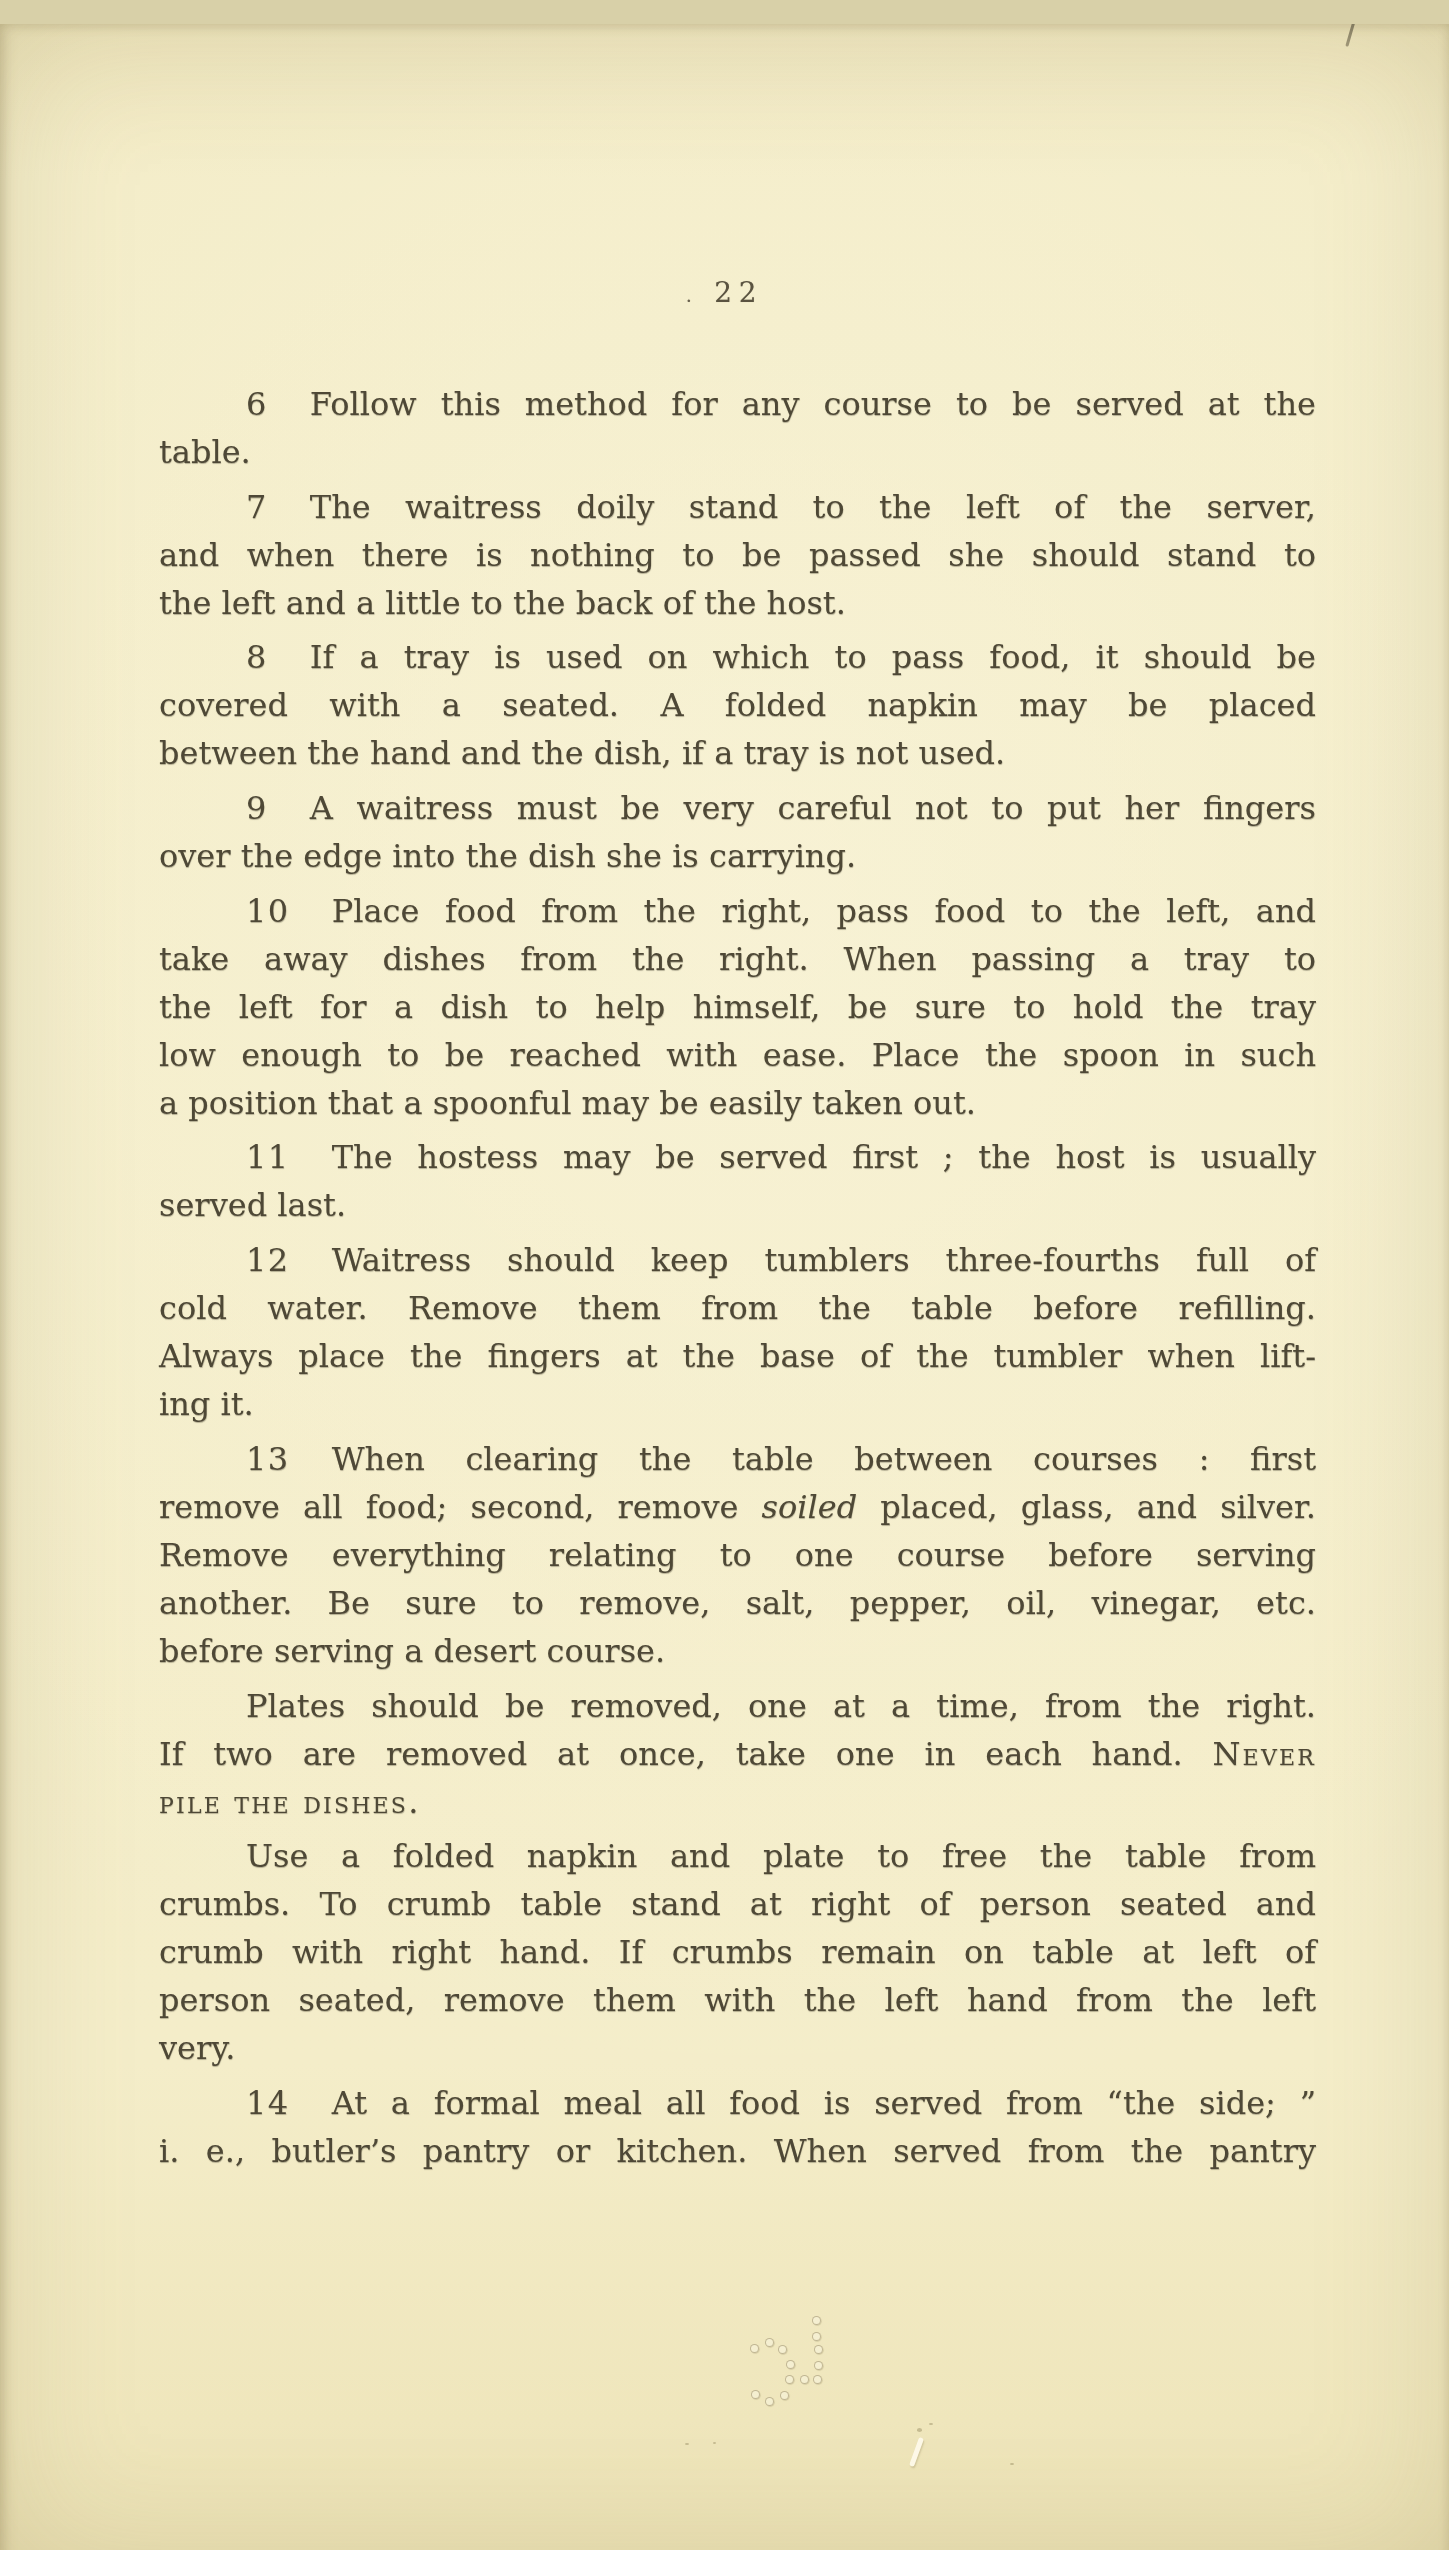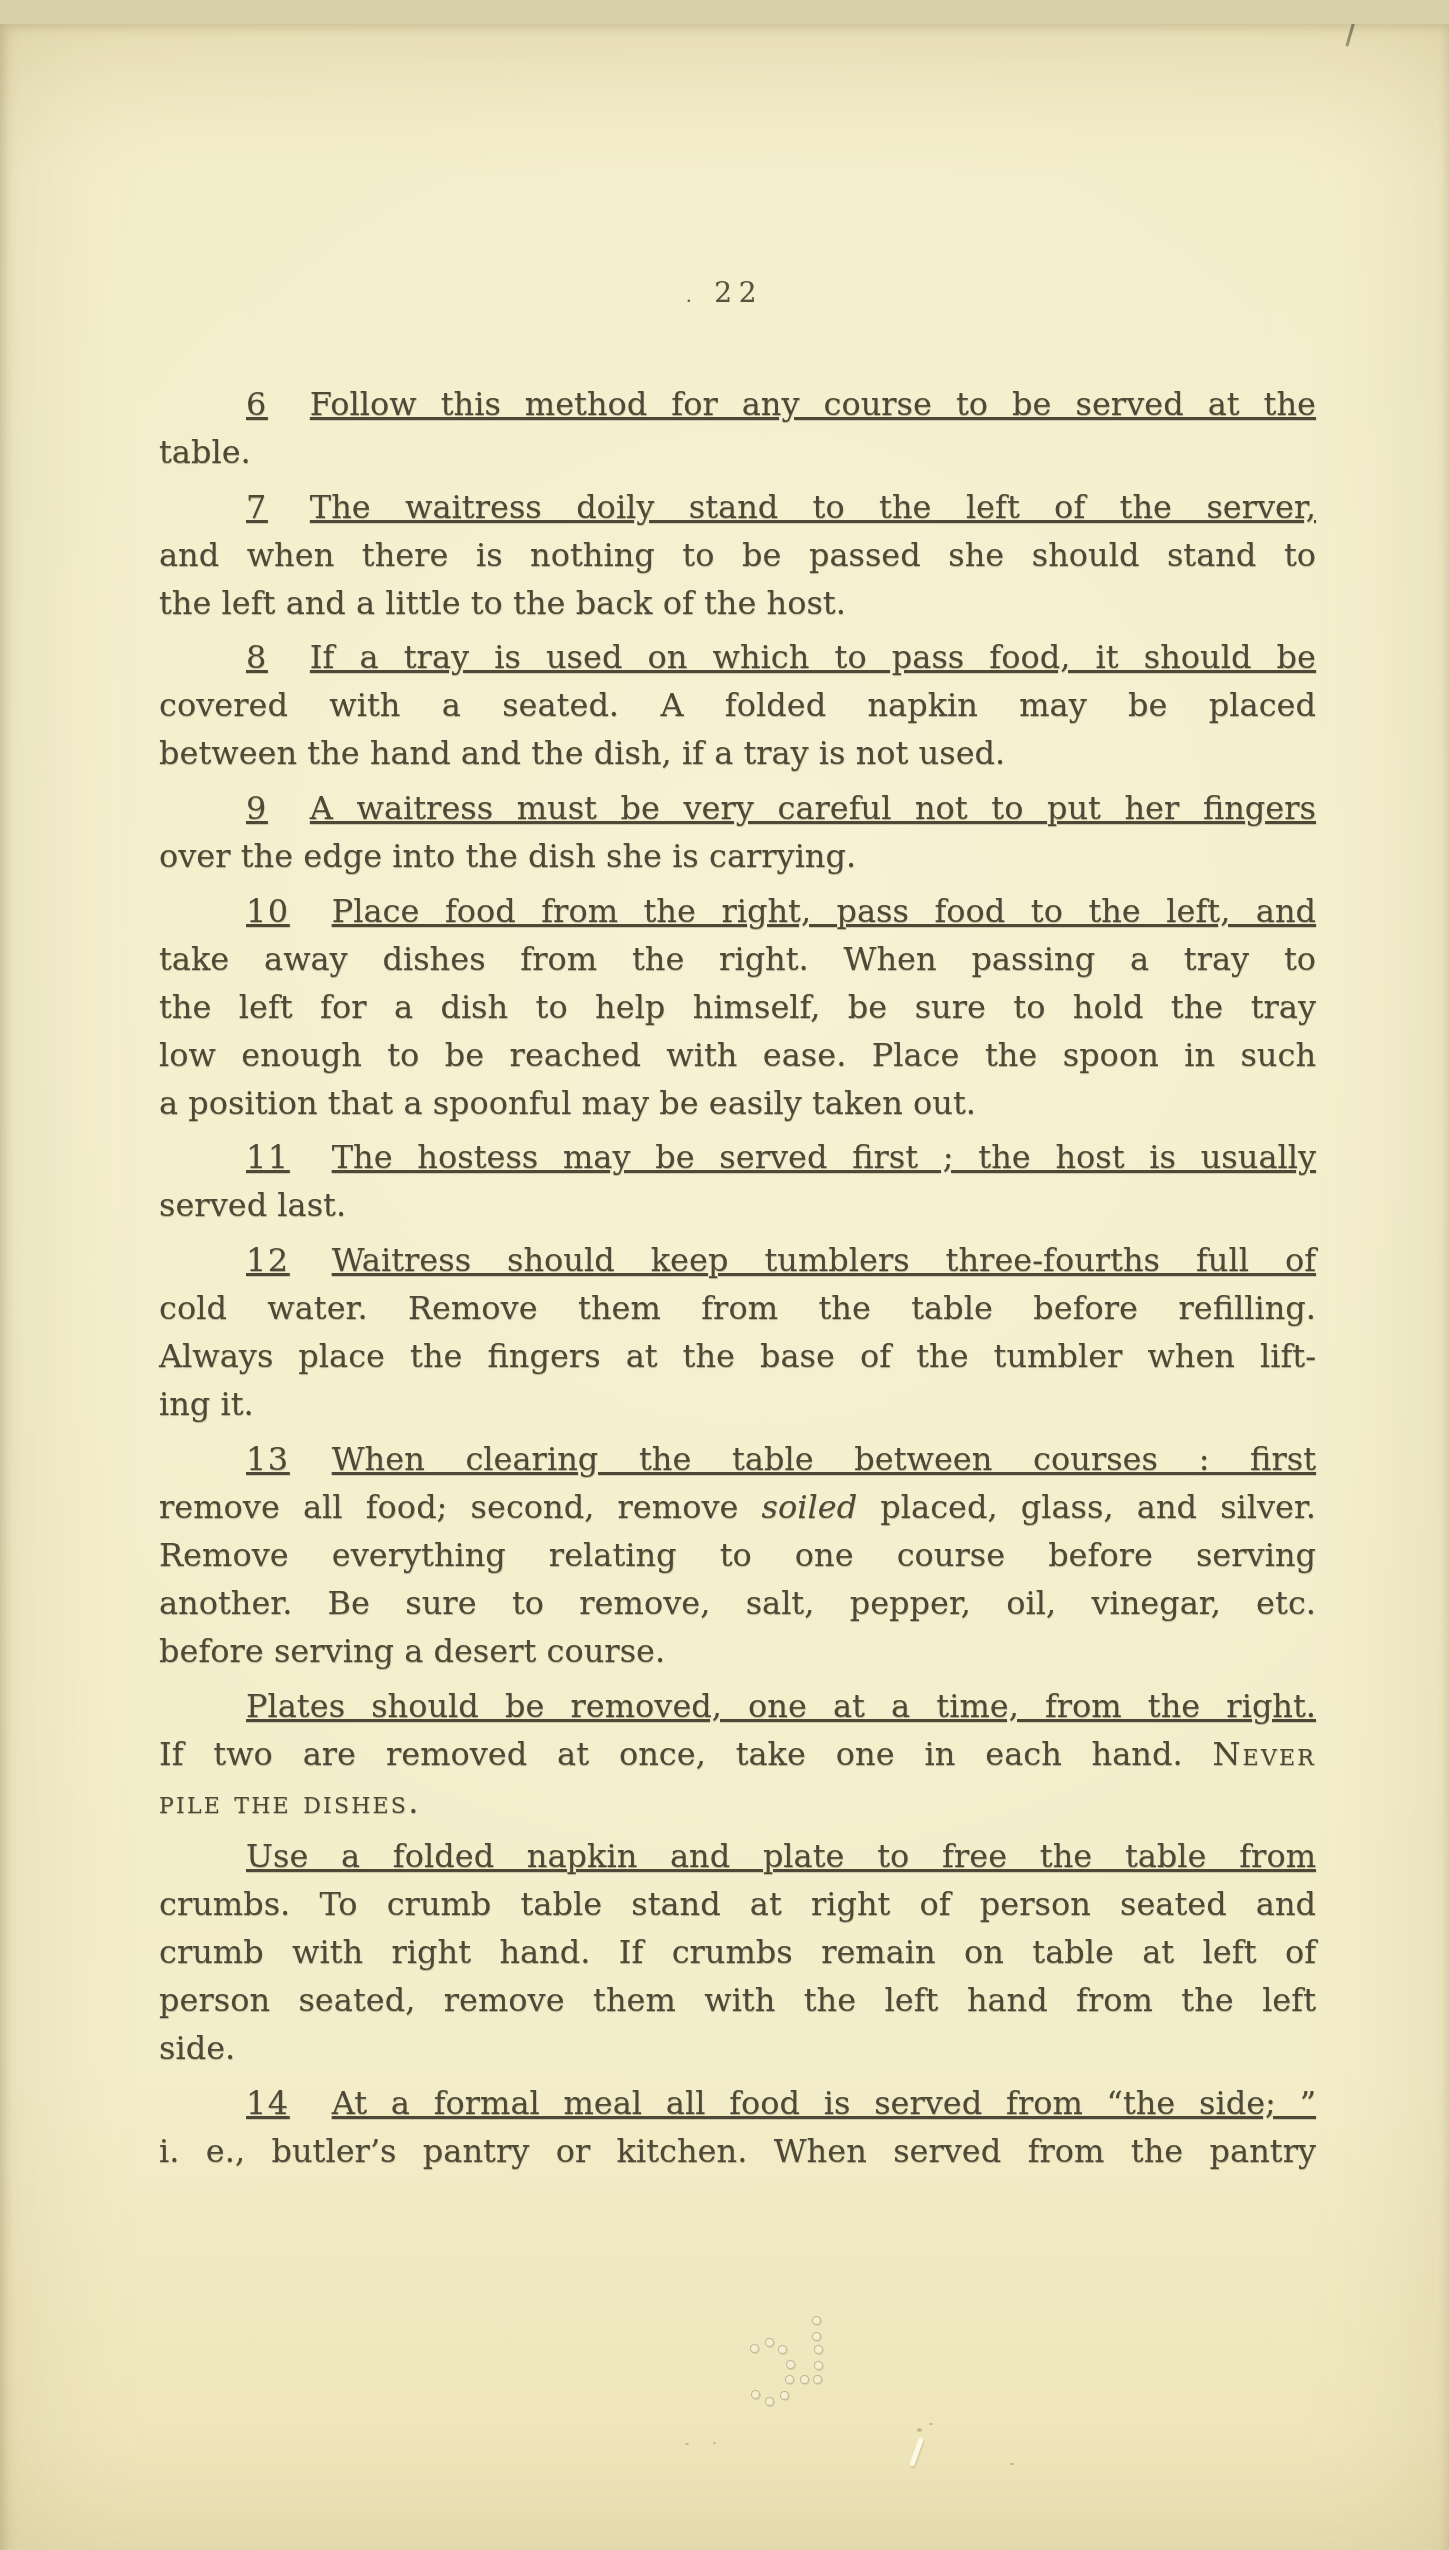--- a/index.html
+++ b/index.html
@@ -50,21 +50,21 @@
   }
   .para { margin: 0 0 6.7px 0; }
   .line {
     font-size: 32px;
     line-height: 48px;
     text-align: justify;
     text-align-last: justify;
     white-space: normal;
     text-shadow: 0.3px 0.6px 0.8px rgba(79,73,56,0.38);
   }
-  .line.first { padding-left: 87px; text-decoration: underline; }
+  .line.first { padding-left: 87px; }
   .line.endleft { text-align-last: left; }
   .pnum {
     margin-right: 42px;
     letter-spacing: 1.5px;
   }
   .it { }
   .sc { font-variant: small-caps; letter-spacing: 2.2px; }
   .tx {}
 
   
@@ -153,21 +153,21 @@
       <div class="para">
         <div class="line first"><span class="tx">Plates should be removed, one at a time, from the right.</span></div>
         <div class="line"><span class="tx">If two are removed at once, take one in each hand.  </span><span class="sc">Never</span></div>
         <div class="line endleft"><span class="sc">pile the dishes.</span></div>
       </div>
       <div class="para">
         <div class="line first"><span class="tx">Use a folded napkin and plate to free the table from</span></div>
         <div class="line"><span class="tx">crumbs.  To crumb table stand at right of person seated and</span></div>
         <div class="line"><span class="tx">crumb with right hand.  If crumbs remain on table at left of</span></div>
         <div class="line"><span class="tx">person seated, remove them with the left hand from the left</span></div>
-        <div class="line endleft"><span class="tx">side.</span></div>
+        <div class="line endleft"><span class="tx">very.</span></div>
       </div>
       <div class="para">
         <div class="line first"><span class="pnum">14</span><span class="tx">At a formal meal all food is served from  “the side; ”</span></div>
         <div class="line"><span class="tx">i. e., butler’s pantry or kitchen.  When served from the pantry</span></div>
       </div>
     </div>
 
   <div id="artifact-layer">
       <div class="pen-mark" style="left: 1349px; top: -4.5px;"></div>
       <div class="perf-dot" style="left: 812px; top: 2292px;"></div>

